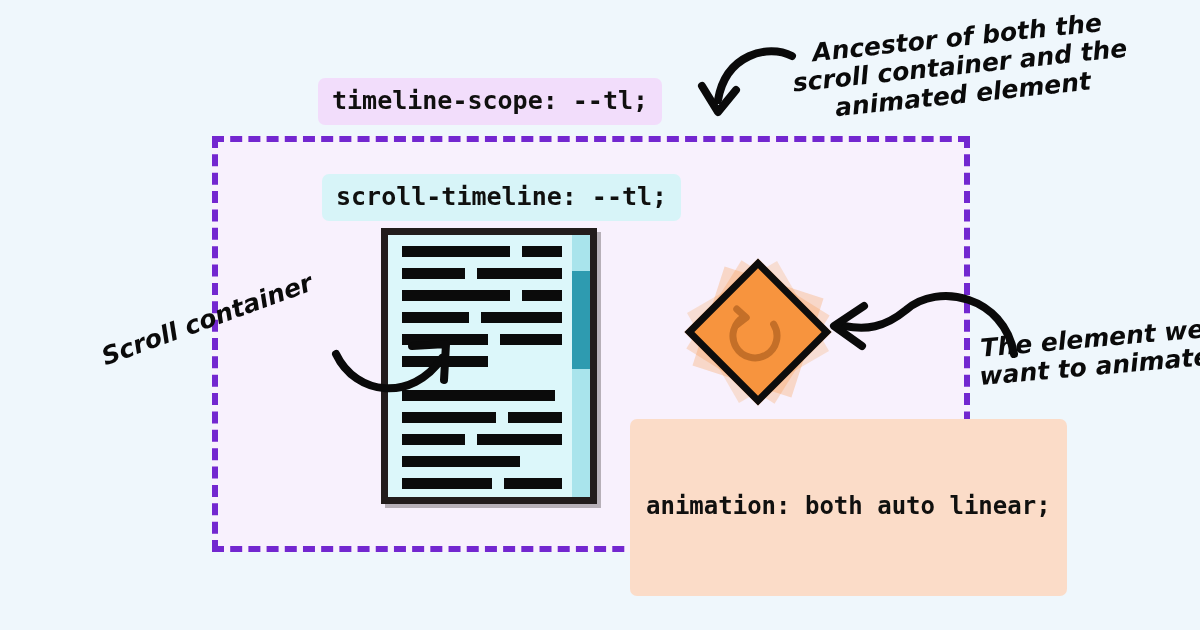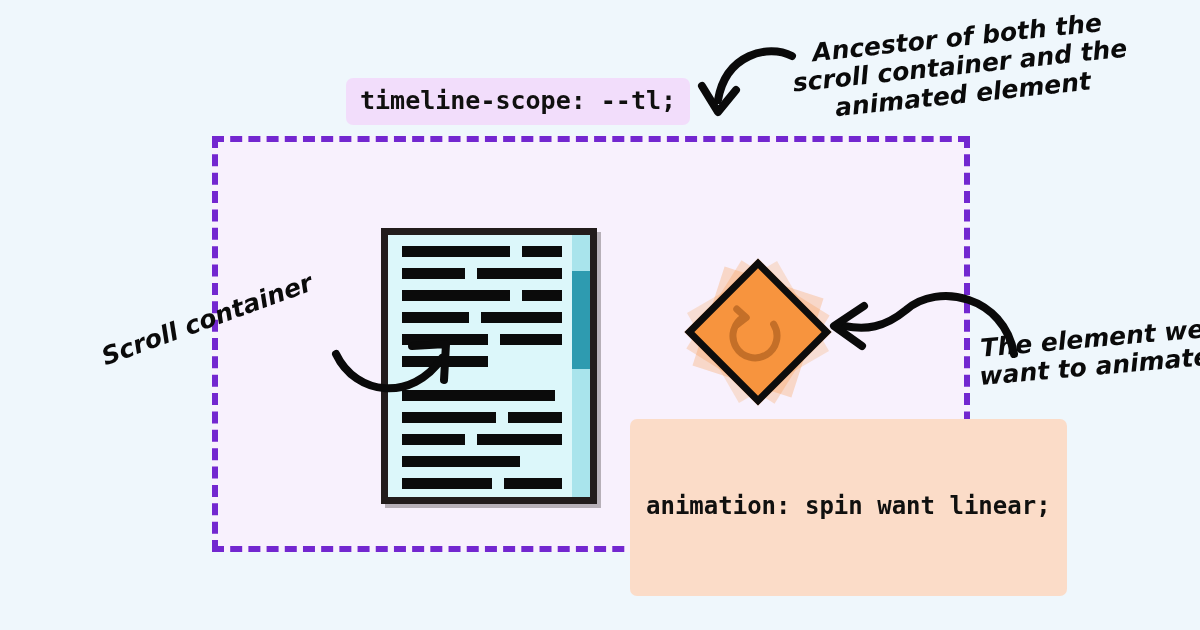--- a/index.html
+++ b/index.html
@@ -41,21 +41,20 @@
     white-space: pre;
     border-radius: 7px;
     letter-spacing: 0px;
   }
   .chip-timeline-scope {
     left: 318px;
     top: 78px;
     padding: 8px 14px 10px 14px;
     font-size: 25px;
     background: #f2ddfb;
-    margin-left: 28px;
   }
   .chip-scroll-timeline {
     left: 322px;
     top: 174px;
     padding: 8px 14px 10px 14px;
     font-size: 25px;
     background: #d7f4f8;
   }
   .chip-animation {
     left: 630px;
@@ -266,23 +265,24 @@
     <div class="ghost ghost-a"></div>
     <div class="diamond"></div>
     <svg class="spin-icon" viewBox="0 0 66 66">
       <path d="M 20 17 A 22 22 0 1 0 49 26" fill="none" stroke="#c46f28" stroke-width="7" stroke-linecap="round"></path>
       <path d="M 13 9 L 22 18 L 12 25" fill="none" stroke="#c46f28" stroke-width="7" stroke-linecap="round" stroke-linejoin="round"></path>
     </svg>
   </div>
 
   <div class="code-chip chip-timeline-scope">timeline-scope: --tl;</div>
 
+  <div class="code-chip chip-scroll-timeline">scroll-timeline: --tl;</div>
 
   <div class="code-chip chip-animation">
-    <div>animation: spin want linear;</div>
+    <div>animation: both auto linear;</div>
   </div>
 
   <div class="hand hand-ancestor">Ancestor of both the
 scroll container and the
 animated element</div>
 
   <div class="hand hand-animate">The element we
 want to animate</div>
 
   <div class="hand hand-scroll">Scroll container</div>

